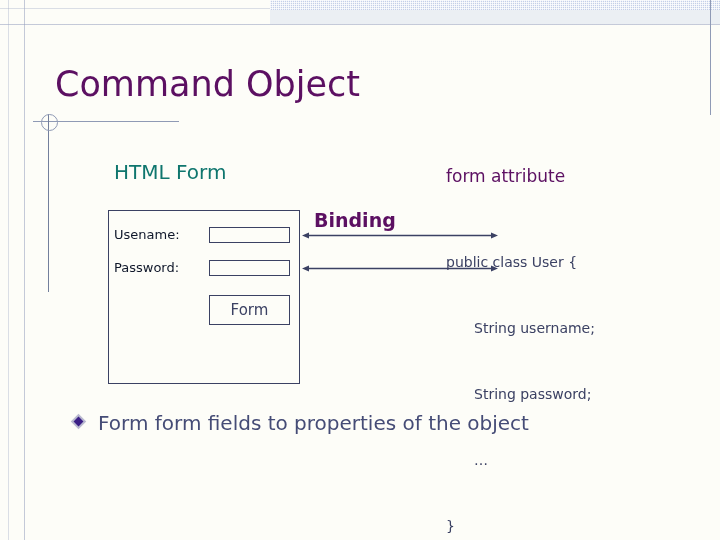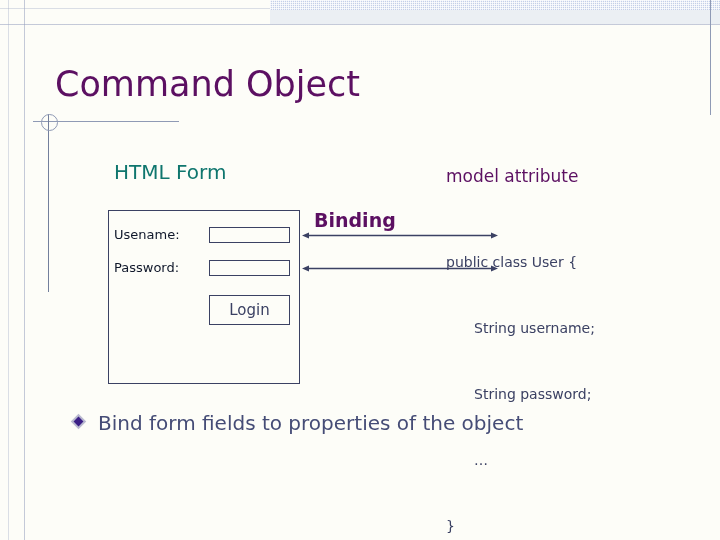--- a/index.html
+++ b/index.html
@@ -268,47 +268,47 @@
   <div class="label-html-form">HTML Form</div>
 
   <div class="form-box"></div>
 
   <div class="form-field-label lbl-username">Usename:</div>
   <input class="form-input inp-username" type="text" value="" style="">
 
   <div class="form-field-label lbl-password">Password:</div>
   <input class="form-input inp-password" type="text" value="" style="">
 
-  <button class="form-button">Login</button>
+  <button class="form-button">Form</button>
 
   <div class="label-binding">Binding</div>
 
   <svg class="arrow arrow-1" viewBox="0 0 196 9">
     <line x1="5" y1="4.5" x2="191" y2="4.5" stroke="#3b4163" stroke-width="1.6"></line>
     <polygon points="0,4.5 7,1.4 7,7.6" fill="#3b4163"></polygon>
     <polygon points="196,4.5 189,1.4 189,7.6" fill="#3b4163"></polygon>
   </svg>
 
   <svg class="arrow arrow-2" viewBox="0 0 196 9">
     <line x1="5" y1="4.5" x2="191" y2="4.5" stroke="#3b4163" stroke-width="1.6"></line>
     <polygon points="0,4.5 7,1.4 7,7.6" fill="#3b4163"></polygon>
     <polygon points="196,4.5 189,1.4 189,7.6" fill="#3b4163"></polygon>
   </svg>
 
-  <div class="label-model-attribute">model attribute</div>
+  <div class="label-model-attribute">form attribute</div>
 
   <div class="code-block">
     <div class="code-line">public class User {</div>
     <div class="code-line code-indent">String username;</div>
     <div class="code-line code-indent">String password;</div>
     <div class="code-line code-indent">…</div>
     <div class="code-line">}</div>
   </div>
 
   <div class="bullet-row">
     <span class="bullet-diamond">
       <span class="outer"></span>
       <span class="inner"></span>
     </span>
-    <span class="bullet-text">Bind form fields to properties of the object</span>
+    <span class="bullet-text">Form form fields to properties of the object</span>
   </div>
 
 </div>
 
 </body></html>

